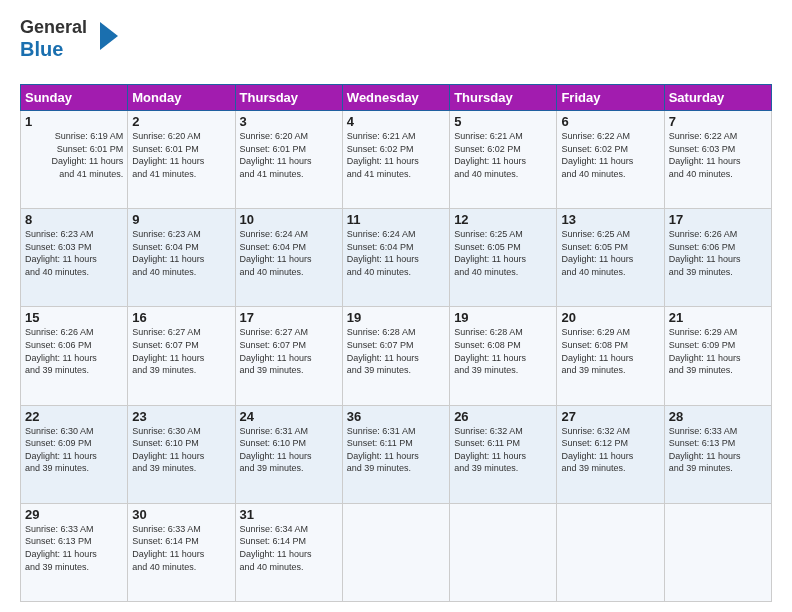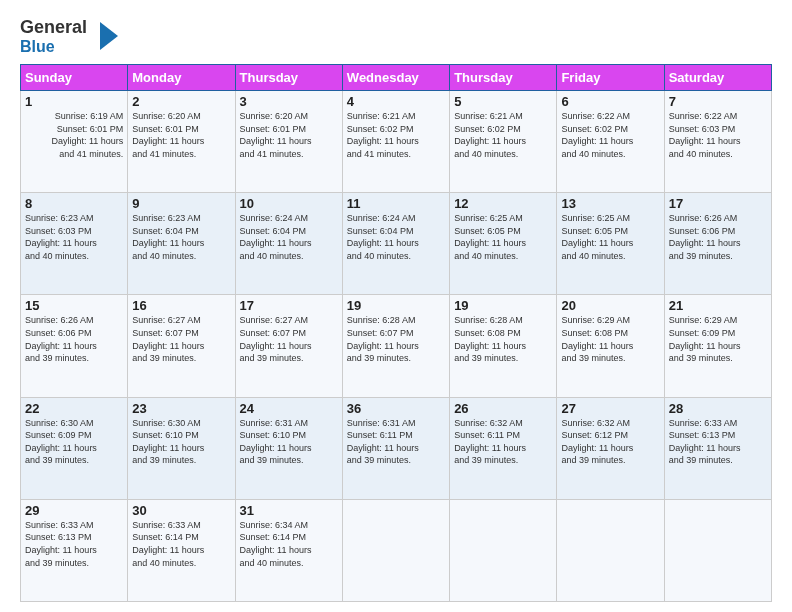--- a/index.html
+++ b/index.html
@@ -14,21 +14,21 @@
       width: 792px;
       height: 612px;
       padding: 18px 20px 10px 20px;
       display: flex;
       flex-direction: column;
     }
     .header {
       display: flex;
       align-items: flex-start;
       justify-content: space-between;
-      margin-bottom: 4px;
+      margin-bottom: 24px;
     }
     .logo {
       display: flex;
       flex-direction: column;
       align-items: flex-start;
     }
     .title-area {
       text-align: right;
     }
     .month-title {
@@ -42,21 +42,21 @@
       color: #555;
       margin-top: 2px;
     }
     .calendar {
       width: 100%;
       border-collapse: collapse;
       flex: 1;
       table-layout: fixed;
     }
     .calendar thead th {
-      background-color: #d946ef;
+      background-color: #a21caf;
       color: #fff;
       font-size: 13px;
       font-weight: bold;
       padding: 5px 4px;
       text-align: left;
       border: 1px solid #2060a0;
     }
     .calendar tbody td {
       vertical-align: top;
       border: 1px solid #ccc;
@@ -91,21 +91,21 @@
   </style>
 </head>
 <body>
 
 <div class="page">
   <div class="header">
     <div class="logo">
   <div style="display:flex;align-items:flex-start;">
     <div style="position:relative;width:90px;height:42px;">
       <span style="font-size:18px;font-weight:bold;color:#333;display:block;line-height:1.1;">General</span>
-      <span style="font-size:16px;font-weight:bold;color:#1a6faf;display:block;line-height:1.1;">Blue</span>
+      <span style="font-size:20px;font-weight:bold;color:#1a6faf;display:block;line-height:1.1;">Blue</span>
       <svg style="position:absolute;right:-8px;top:4px;" width="18" height="28" viewBox="0 0 18 28">
         <polygon points="0,0 18,14 0,28" fill="#1a6faf"></polygon>
       </svg>
     </div>
   </div>
 </div>
     <div class="title-area">
       <div class="month-title"></div>
       <div class="location"></div>
     </div>

